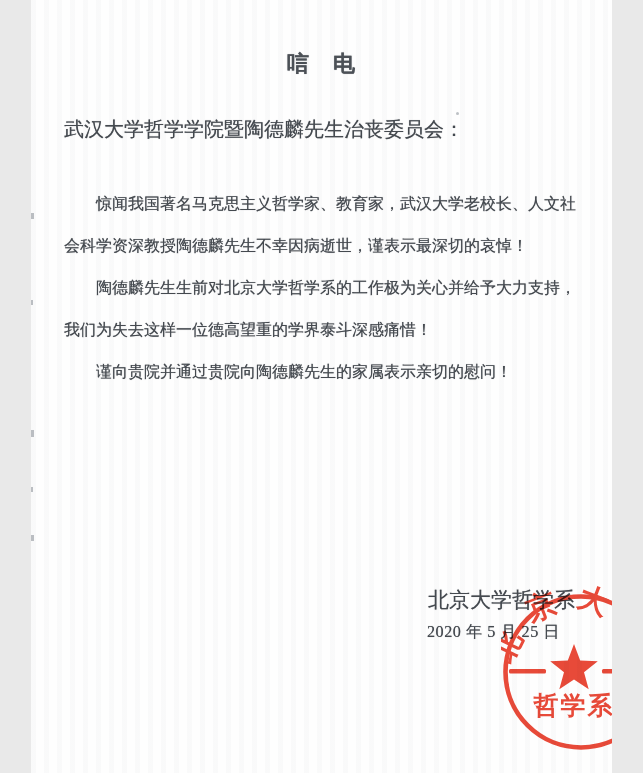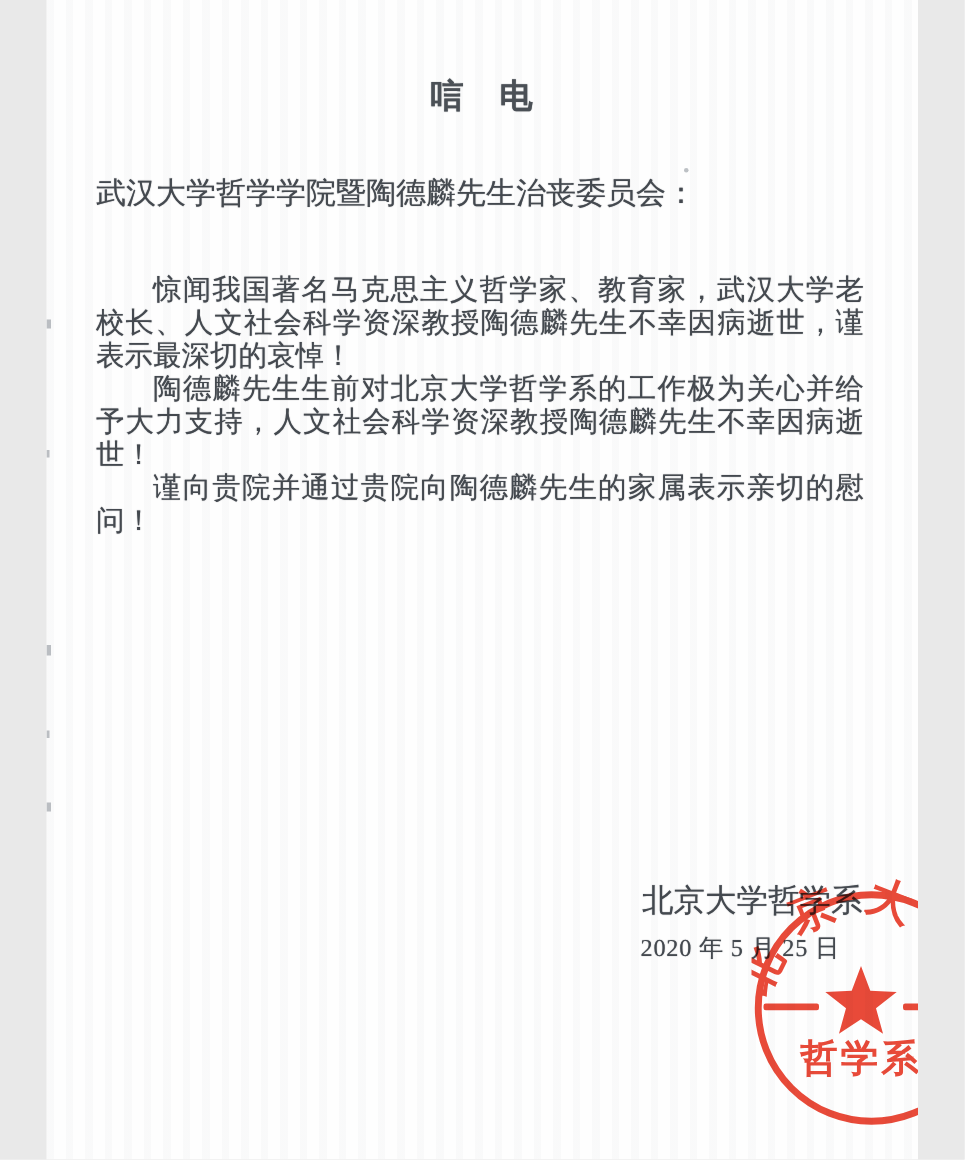--- a/index.html
+++ b/index.html
@@ -50,22 +50,22 @@
     right: 36px;
     font-size: 20px;
     line-height: 31px;
     text-shadow: 0 0 0.7px rgba(68,73,79,0.7);
   }
   .body-text {
     position: absolute;
     top: 183px;
     left: 33px;
     right: 36px;
-    font-size: 19px;
-    line-height: 22px;
+    font-size: 16px;
+    line-height: 42px;
     text-align: justify;
     text-shadow: 0 0 0.7px rgba(68,73,79,0.7);
   }
   .body-text p {
     margin: 0;
     padding: 0;
     text-indent: 2em;
   }
   .signature-block {
     position: absolute;
@@ -121,21 +121,21 @@
 <body>
 
 <div class="page">
 
   <h1 class="doc-title">唁　电</h1>
 
   <div class="salutation">武汉大学哲学学院暨陶德麟先生治丧委员会：</div>
 
   <div class="body-text">
     <p>惊闻我国著名马克思主义哲学家、教育家，武汉大学老校长、人文社会科学资深教授陶德麟先生不幸因病逝世，谨表示最深切的哀悼！</p>
-    <p>陶德麟先生生前对北京大学哲学系的工作极为关心并给予大力支持，人文社会科学资深教授陶德麟先生不幸因病逝世！</p>
+    <p>陶德麟先生生前对北京大学哲学系的工作极为关心并给予大力支持，我们为失去这样一位德高望重的学界泰斗深感痛惜！</p>
     <p>谨向贵院并通过贵院向陶德麟先生的家属表示亲切的慰问！</p>
   </div>
 
   <div class="signature-block">北京大学哲学系</div>
 
   <div class="sig-date">2020 年 5 月 25 日</div>
 
   <svg class="seal" viewBox="0 0 165 165" aria-hidden="true">
     <g fill="#e83a28" stroke="none">
 

